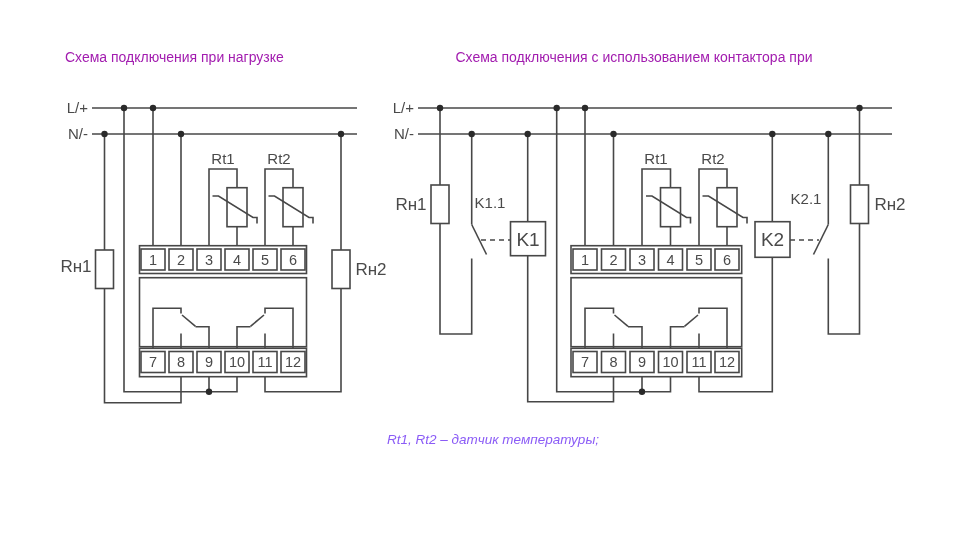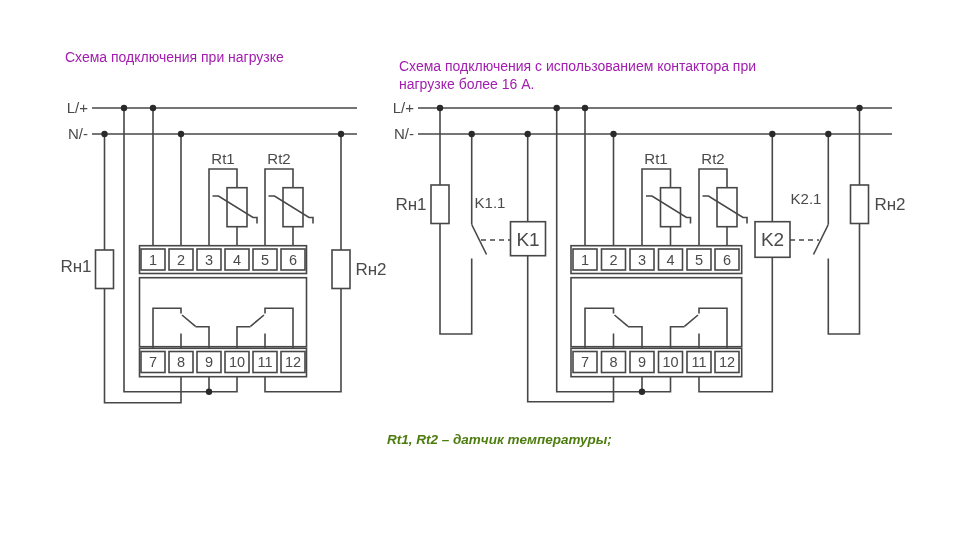--- a/index.html
+++ b/index.html
@@ -1,43 +1,42 @@
 <!DOCTYPE html>
 <html><head>
 <meta charset="utf-8">
 <style>
   html,body{margin:0;padding:0;background:#fff;}
   #page{position:relative;width:970px;height:533px;background:#fff;overflow:hidden;
         font-family:"Liberation Sans", sans-serif;}
   .title{position:absolute;font-size:14px;line-height:18px;color:#a21caf;}
   .legend{position:absolute;left:387px;top:431px;font-size:13.5px;line-height:18.8px;
-          font-style:italic;color:#4d7c0f;font-weight:bold;}
+          font-style:italic;color:#8b5cf6;}
   svg{position:absolute;left:0;top:0;}
   path,rect.box,rect.cell,rect.strip,rect.body,polyline{stroke:#474747;stroke-width:1.6;fill:none;}
   rect.box{fill:#ffffff;}
   circle.dot{fill:#2a2a2a;stroke:none;}
   text{fill:#4a4a4a;font-family:"Liberation Sans", sans-serif;}
   text.lbl{font-size:15px;}
   text.lbl-big{font-size:17px;}
   text.lbl-k{font-size:19px;}
   text.tnum{font-size:14.5px;text-anchor:middle;}
   .dash{stroke-dasharray:5 4;}
 </style>
 </head>
 <body>
 
 <div id="page">
 
   <div class="title" style="left:65px;top:48px;width:310px;">
     <div>Схема подключения при нагрузке</div>
   </div>
 
-  <div class="title" style="left:399px;top:57px;width:470px;">
+  <div class="title" style="left:399px;top:48px;width:470px;text-align:center;">
     <div>Схема подключения с использованием контактора при</div>
-    <div>нагрузке более 16 А.</div>
   </div>
 
   <svg width="970" height="533" viewBox="0 0 970 533">
 
     <g>
 
       <path d="M92,108 H357"></path>
       <path d="M92,134 H357"></path>
       <text class="lbl" x="88" y="113" text-anchor="end">L/+</text>
       <text class="lbl" x="88" y="139" text-anchor="end">N/-</text>

